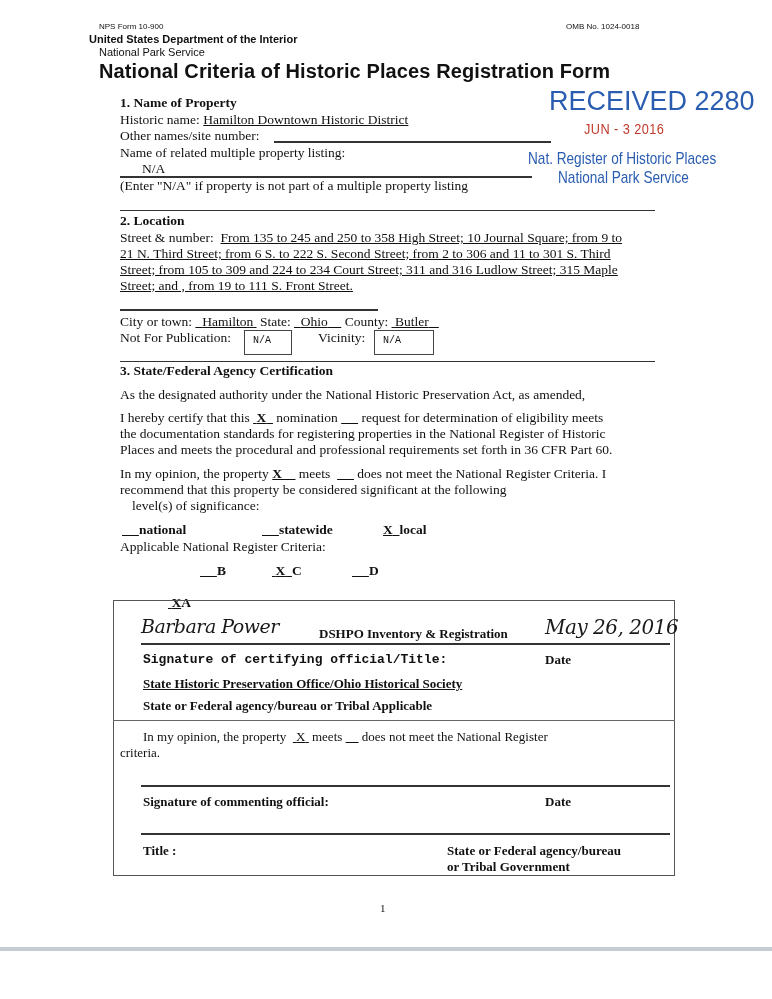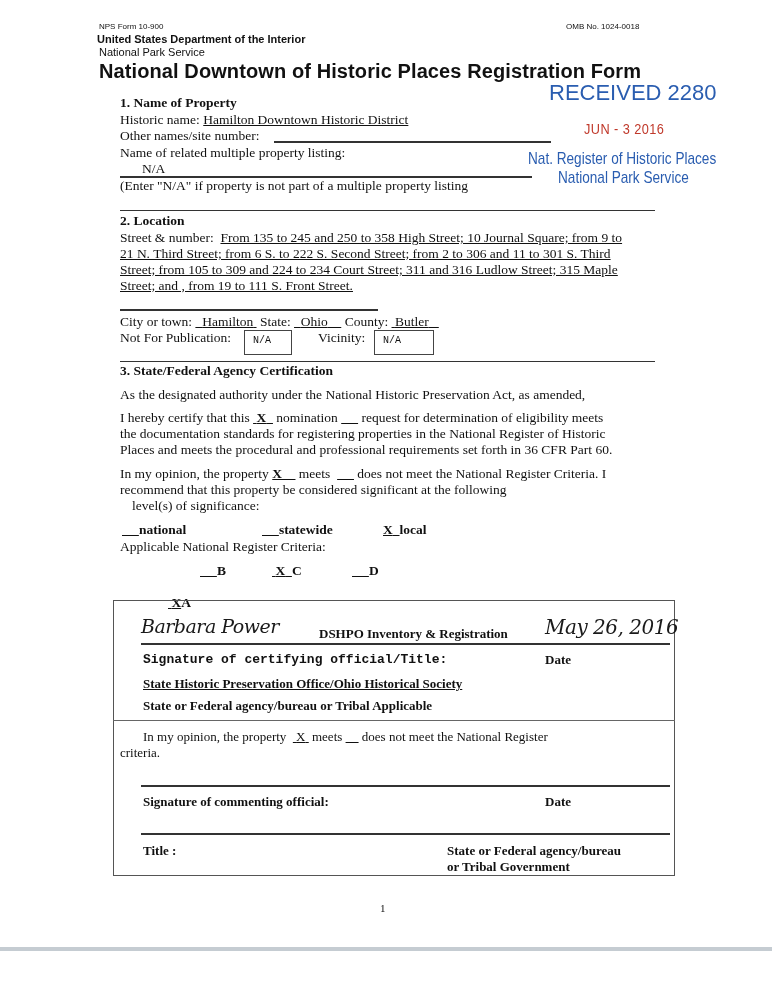--- a/index.html
+++ b/index.html
@@ -21,25 +21,25 @@
   .box-field { position:absolute; border:1.5px solid #444; font-size:10px; padding:4px 6px 0 8px; box-sizing:border-box; }
   .cert-box { position:absolute; left:113px; top:600px; width:562px; height:276px; border:1.5px solid #555; box-sizing:border-box; }
   .sig { font-family:"DejaVu Serif", serif; font-style:italic; font-size:19px; color:#1a1a1a; letter-spacing:-0.5px; }
   .pageline { position:absolute; left:0; top:947px; width:772px; height:4px; background:#c5ccd2; }
 </style>
 </head>
 <body>
 
 <div class="abs sans hdr-small" style="left:99px;top:22px;">NPS Form 10-900</div>
 <div class="abs sans hdr-small" style="left:566px;top:22px;">OMB No. 1024-0018</div>
-<div class="abs sans hdr-b" style="left:97px;top:33px;">United States Department of the Interior</div>
+<div class="abs sans hdr-b" style="left:89px;top:33px;">United States Department of the Interior</div>
 <div class="abs sans hdr-n" style="left:99px;top:46px;">National Park Service</div>
-<div class="abs sans title" style="left:99px;top:60px;">National Downtown of Historic Places Registration Form</div>
+<div class="abs sans title" style="left:99px;top:60px;">National Criteria of Historic Places Registration Form</div>
 
-<div class="abs sans stamp-blue" style="left:549px;top:80px;font-size:22px;">RECEIVED 2280</div>
+<div class="abs sans stamp-blue" style="left:549px;top:86px;font-size:27px;">RECEIVED 2280</div>
 <div class="abs sans stamp-red" style="left:584px;top:120px;font-size:15px;letter-spacing:0.5px;transform:scaleX(0.85);transform-origin:left;">JUN - 3 2016</div>
 <div class="abs sans stamp-blue" style="left:528px;top:149px;font-size:17px;transform:scaleX(0.8);transform-origin:left;white-space:nowrap;">Nat. Register of Historic Places</div>
 <div class="abs sans stamp-blue" style="left:558px;top:168px;font-size:17px;transform:scaleX(0.8);transform-origin:left;white-space:nowrap;">National Park Service</div>
 
 <div class="rule" style="left:120px;top:93px;width:0;"></div>
 <div class="abs t b" style="left:120px;top:95px;">1.  Name of Property</div>
 <div class="abs t" style="left:120px;top:112px;">
   <span>Historic name:</span>
   <span class="u">Hamilton Downtown Historic District</span>
 </div>

